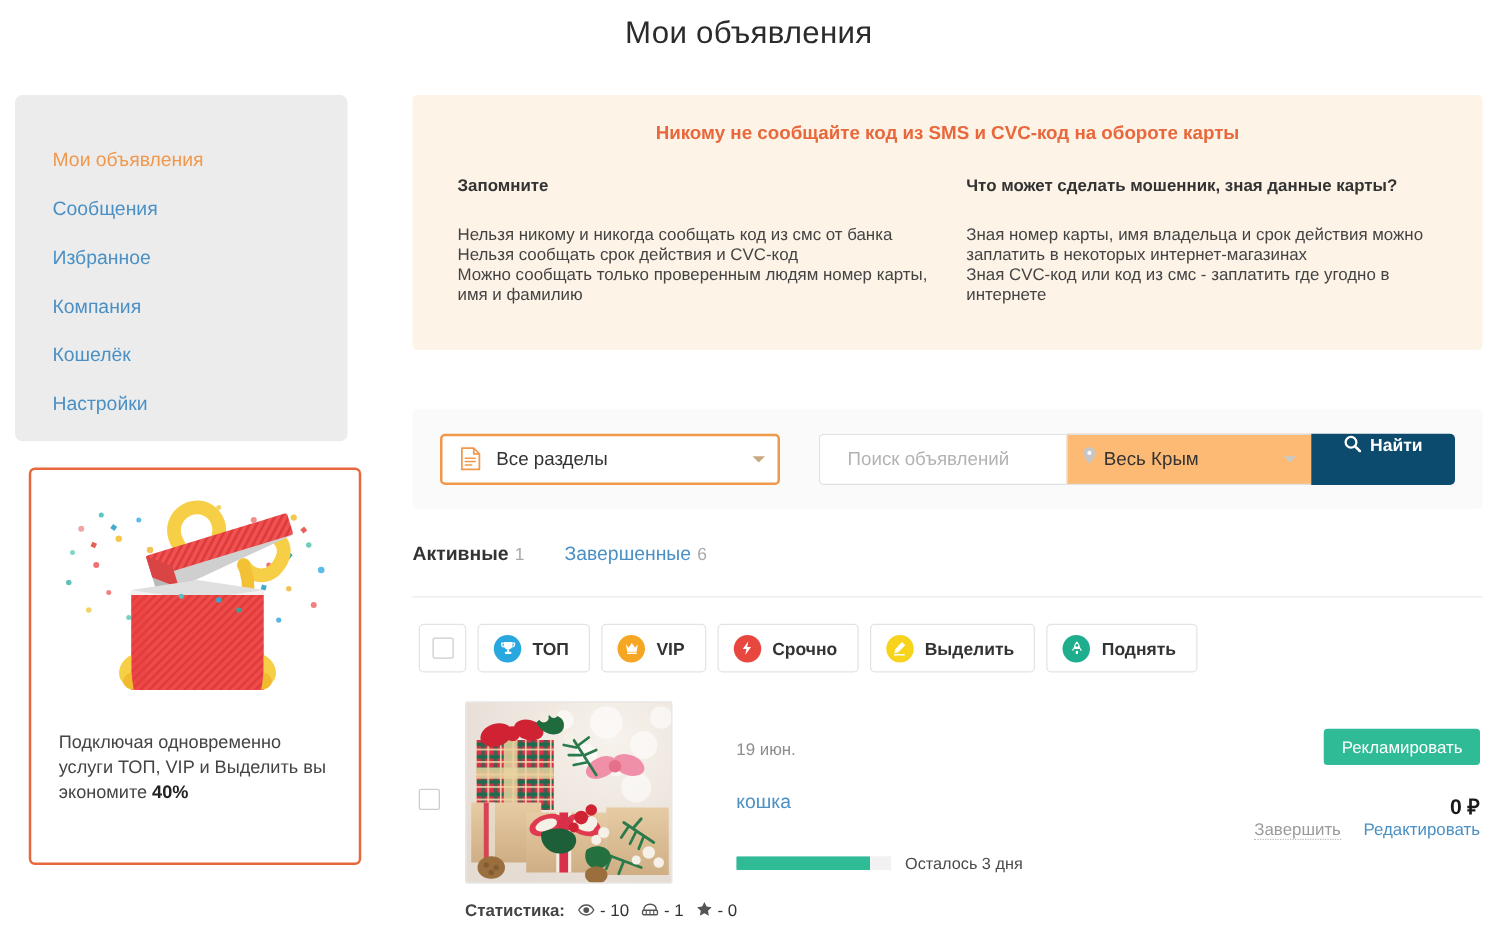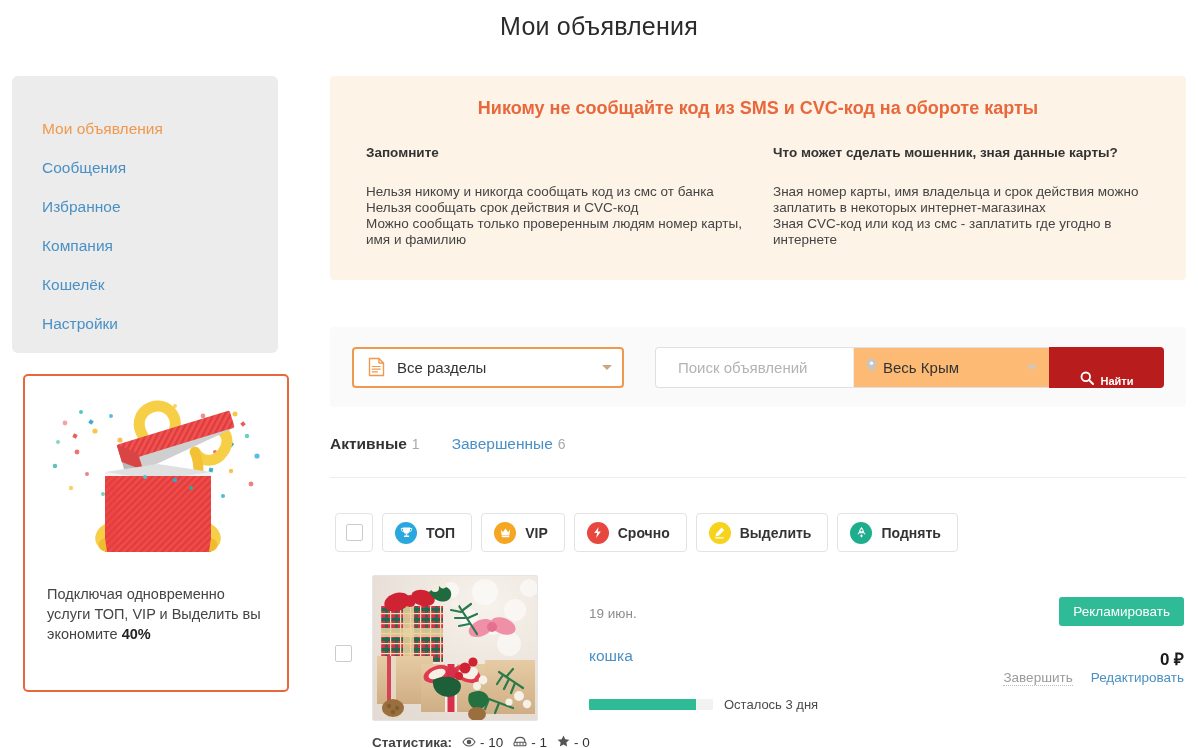--- a/index.html
+++ b/index.html
@@ -65,21 +65,21 @@
     margin-top: 76px;
     background: #fdf3e7;
     border-radius: 4px;
     padding: 22px 36px 26px 36px;
     height: 204px;
   }
   .warn-title {
     text-align: center;
     color: #e8683c;
     font-weight: bold;
-    font-size: 18px;
+    font-size: 15px;
     margin-bottom: 26px;
   }
   .warn-cols { display: flex; gap: 30px; }
   .warn-col { flex: 1; }
   .warn-col-head {
     font-weight: bold; font-size: 13.5px; color: #333;
     margin-bottom: 24px;
   }
   .warn-col-body {
     font-size: 13.5px; color: #444; line-height: 16px;
@@ -143,47 +143,47 @@
     border: 1px solid #e0e0e0;
     border-left: 1px solid #ededed;
     border-right: none;
     display: flex; align-items: center;
     padding: 0 12px 0 12px;
     cursor: pointer;
   }
   .region-label { font-size: 15px; color: #333; flex: 1; margin-left: 6px; }
   .find-btn {
     width: 115px;
-    background: #b91c1c;
+    background: #0c4a6e;
     border: none;
     border-radius: 0 4px 4px 0;
     color: #fff;
-    font-size: 11px; font-weight: bold;
-    display: flex; align-items: flex-end; justify-content: center;
+    font-size: 14px; font-weight: bold;
+    display: flex; align-items: flex-start; justify-content: center;
     gap: 7px;
     cursor: pointer;
     font-family: "Liberation Sans", sans-serif;
   }
 
   
   .tabs {
     margin-top: 28px;
     display: flex; align-items: baseline;
     gap: 32px;
     padding-bottom: 24px;
     border-bottom: 1px solid #ececec;
   }
   .tab { font-size: 15.5px; cursor: pointer; white-space: nowrap; }
   .tab.active { color: #333; font-weight: bold; }
   .tab.inactive { color: #4a90c4; }
   .tab .count { color: #a9a9a9; font-weight: normal; margin-left: 5px; font-size: 14px; }
 
   
   .toolbar {
-    margin-top: 35px;
+    margin-top: 21px;
     display: flex; align-items: center;
     gap: 9px;
     padding-left: 5px;
   }
   .tb-box {
     height: 39px;
     background: #fff;
     border: 1px solid #e3e3e3;
     border-radius: 4px;
     display: flex; align-items: center;

